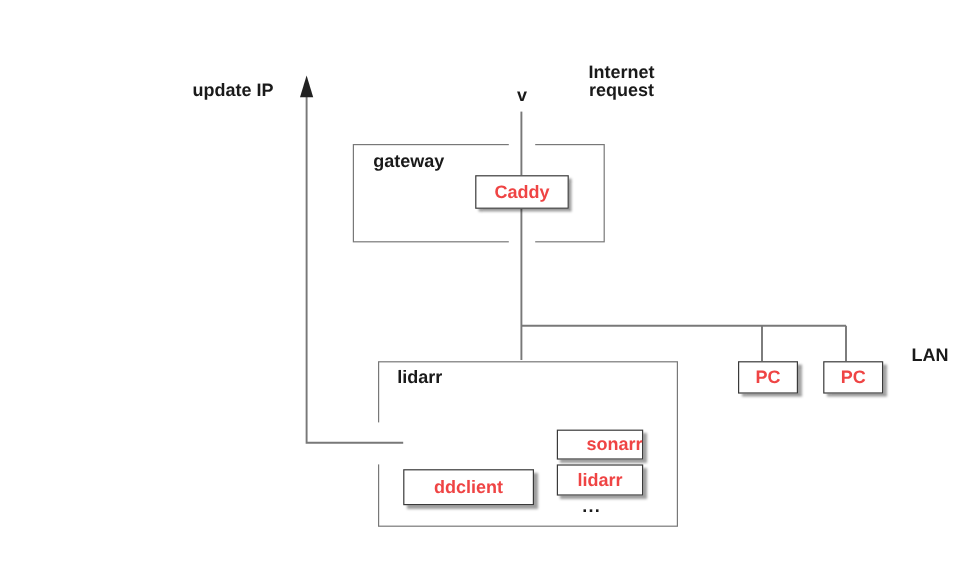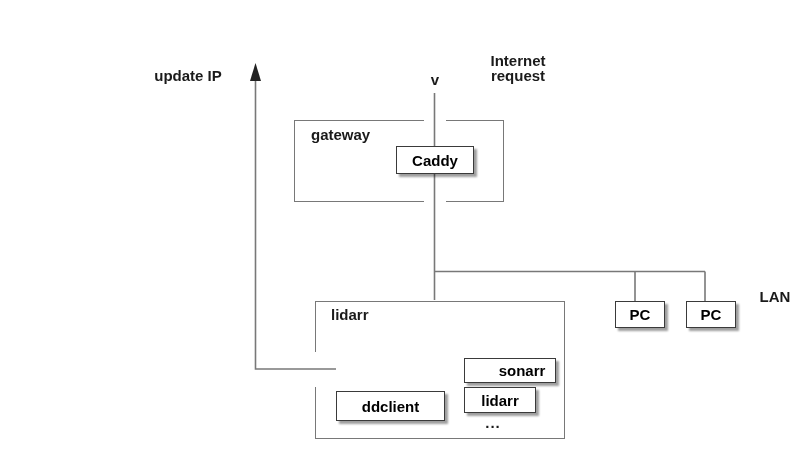--- a/index.html
+++ b/index.html
@@ -36,30 +36,30 @@
     position:absolute;
     background:#ffffff;
     border:1.5px solid #3a3a3a;
     box-shadow:3px 3px 2px rgba(0,0,0,0.38);
     box-sizing:border-box;
     display:flex;
     align-items:center;
     justify-content:center;
     font-size:15px;
     font-weight:600;
-    color:#000000;
+    color:#ef4444;
   }
   .free-label {
     position:absolute;
     font-size:15px;
     font-weight:600;
     white-space:nowrap;
   }
   .center { text-align:center; }
-  .right  { text-align:center; }
+  .right  { text-align:right; }
   .two-line { line-height:15px; white-space:normal; }
   .ellipsis-label { font-weight:700; letter-spacing:1px; }
 </style>
 </head>
 <body>
 
 <div class="canvas">
 
   <div class="container-box" style="left:294px; top:120px; width:210px; height:82px;"></div>
   <div class="container-box" style="left:315px; top:301px; width:250px; height:138px;"></div>
@@ -76,21 +76,21 @@
     <line x1="705" y1="271.5" x2="705" y2="301" stroke="#787878" stroke-width="1.6"></line>
     <path d="M336 369 H255.5 V80" fill="none" stroke="#787878" stroke-width="1.6"></path>
     <polygon points="255.5,63 250,81 261,81" fill="#222222"></polygon>
   </svg>
 
   <div class="container-label" style="left:311px; top:126px;">gateway</div>
   <div class="container-label" style="left:331px; top:306px;">lidarr</div>
 
   <div class="node" style="left:396px; top:146px; width:78px;  height:28px;">Caddy</div>
   <div class="node" style="left:336px; top:355px; width:109px; height:30px;margin-top:36px;">ddclient</div>
-  <div class="node" style="left:464px; top:358px; width:92px;  height:25px;padding-left:24px;">sonarr</div>
+  <div class="node" style="left:464px; top:358px; width:72px;  height:25px;padding-left:24px;">sonarr</div>
   <div class="node" style="left:464px; top:387px; width:72px;  height:26px;">lidarr</div>
   <div class="node" style="left:615px; top:301px; width:50px;  height:27px;">PC</div>
   <div class="node" style="left:686px; top:301px; width:50px;  height:27px;">PC</div>
 
   <div class="free-label right" style="left:148px; top:67px; width:80px;">update IP</div>
   <div class="free-label center" style="left:428px; top:71px; width:14px;">v</div>
   <div class="free-label center two-line" style="left:478px; top:53px; width:80px;">
     <span>Internet</span><br>
     <span>request</span>
   </div>

